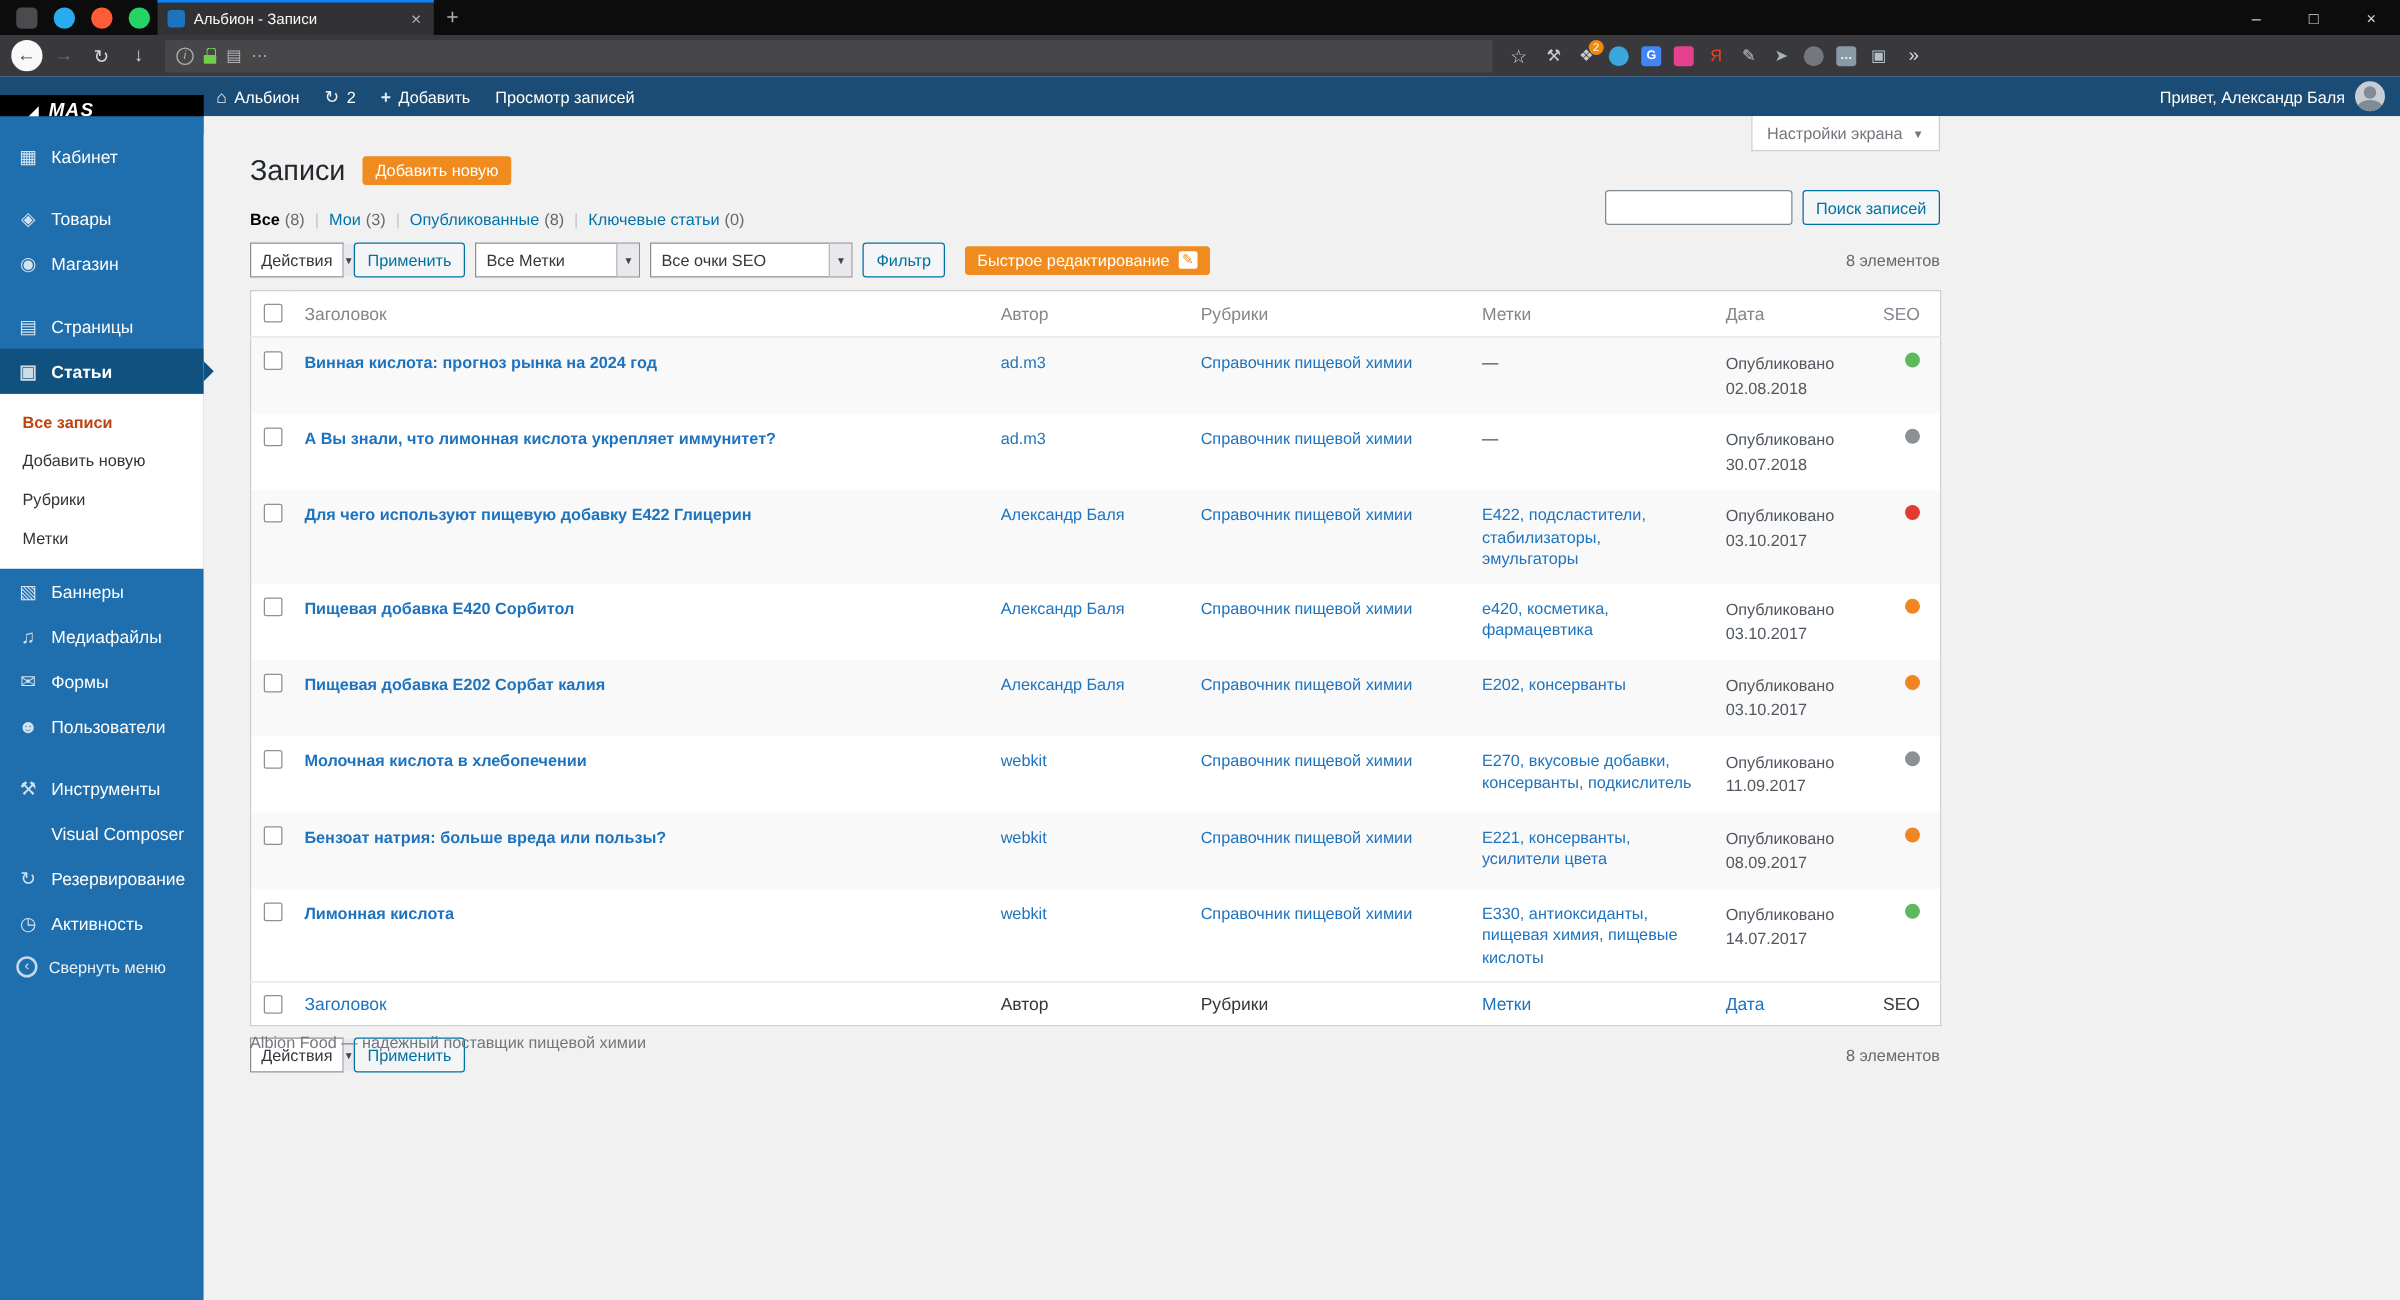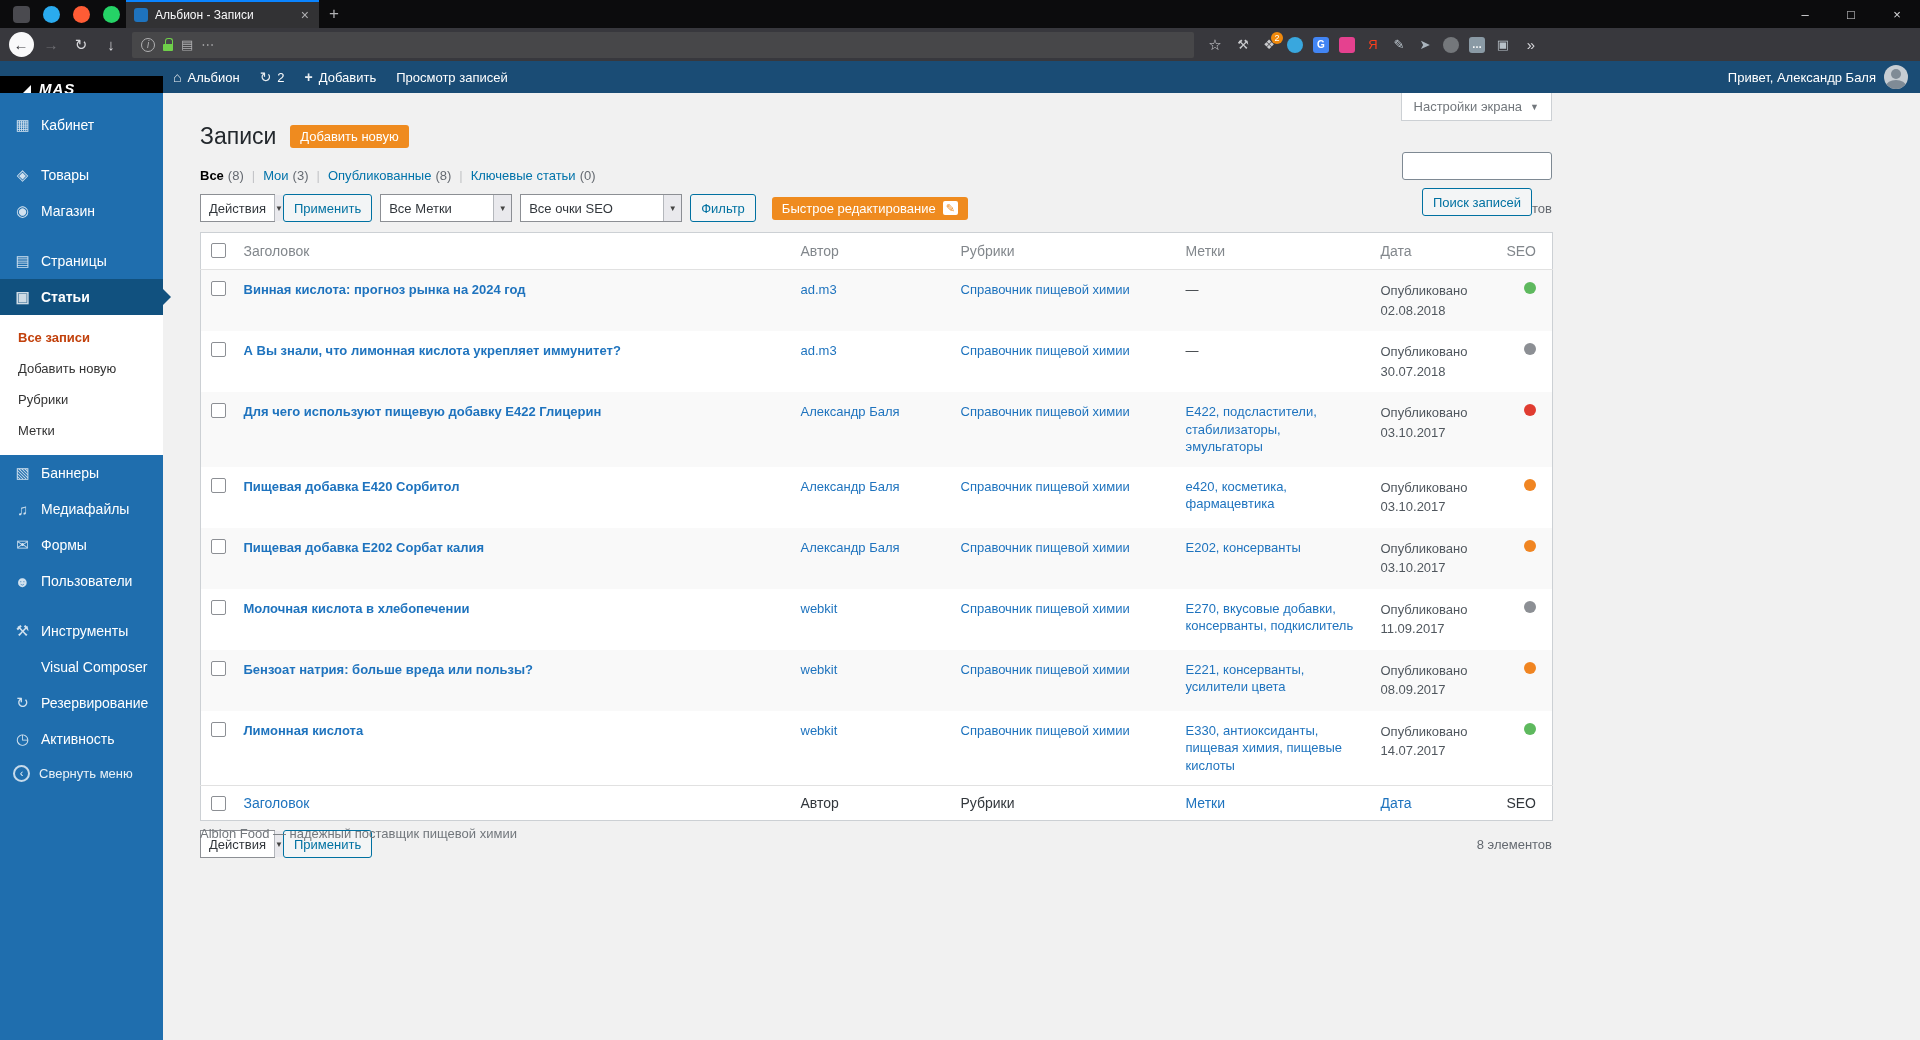--- a/index.html
+++ b/index.html
@@ -5,21 +5,21 @@
   * { margin:0; padding:0; box-sizing:border-box; }
   html,body { width:1920px; height:1040px; overflow:hidden; }
   body { font-family:"Liberation Sans", sans-serif; background:#f1f1f1; }
 
   
   .tabbar { height:28px; background:#0c0c0d; display:flex; align-items:stretch; color:#b1b1b3; }
   .pinned-tabs { display:flex; align-items:center; padding-left:6px; }
   .pinned-tab { width:30px; height:28px; display:flex; align-items:center; justify-content:center; cursor:pointer; }
   .ptab-icon { width:17px; height:17px; border-radius:50%; display:block; }
   .ptab-icon.square { border-radius:4px; }
-  .tab { width:193px; display:flex; align-items:center; gap:7px; padding:0 8px; background:#323234; border-top:2px solid #0a84ff; color:#f9f9fa; font-size:12px; cursor:pointer; }
+  .tab { width:221px; display:flex; align-items:center; gap:7px; padding:0 8px; background:#323234; border-top:2px solid #0a84ff; color:#f9f9fa; font-size:12px; cursor:pointer; }
   .favicon { width:14px; height:14px; border-radius:3px; background:#1e73be; flex:none; }
   .tab-title { flex:1; overflow:hidden; white-space:nowrap; text-overflow:ellipsis; }
   .tab-close { color:#b1b1b3; font-size:14px; padding:0 2px; }
   .newtab { width:30px; display:flex; align-items:center; justify-content:center; font-size:17px; color:#b1b1b3; cursor:pointer; }
   .tb-spacer { flex:1; }
   .winbtn { width:46px; display:flex; align-items:center; justify-content:center; font-size:13px; color:#dcdcde; cursor:pointer; }
 
   .navbar { height:33px; background:#38383d; display:flex; align-items:center; padding:0 6px; }
   .navbtn { width:30px; height:28px; display:flex; align-items:center; justify-content:center; color:#d7d7db; font-size:15px; cursor:pointer; position:relative; }
   .back-circle { width:25px; height:25px; border-radius:50%; background:#f9f9fa; color:#38383d; display:flex; align-items:center; justify-content:center; font-size:15px; }
@@ -71,21 +71,21 @@
 
   .content { flex:1; position:relative; background:#f1f1f1; }
   .screen-options { position:absolute; top:0; right:368px; background:#fff; border:1px solid #ccd0d4; border-top:none; padding:6px 12px; font-size:13px; color:#72777c; display:flex; align-items:center; gap:8px; cursor:pointer; z-index:2; }
   .so-caret { font-size:9px; }
 
   .wrap { position:relative; margin-left:37px; width:1352px; padding-top:30px; }
   .page-head { display:flex; align-items:center; gap:14px; }
   .page-title { font-size:23px; font-weight:400; color:#23282d; }
   .btn-orange { background:#ef8b1f; color:#fff; font-size:13px; padding:4px 10px; border-radius:3px; border:none; cursor:pointer; display:inline-flex; align-items:center; gap:7px; }
   .qe-pencil { background:#fff; color:#ef8b1f; border-radius:2px; font-size:11px; padding:1px 3px; line-height:12px; }
-  .searchbox { position:absolute; top:59px; right:0; display:flex; align-items:center; gap:8px;flex-direction:column; }
+  .searchbox { position:absolute; top:59px; right:0; display:flex; align-items:center; gap:8px; }
   .searchbox input { width:150px; height:28px; border:1px solid #7e8993; border-radius:3px; background:#fff; padding:0 8px; font-size:13px; }
   .btn-secondary { height:28px; padding:0 10px; background:#f3f5f6; border:1px solid #0071a1; color:#0071a1; border-radius:3px; font-size:13px; cursor:pointer; }
 
   .views { display:flex; margin-top:18px; font-size:13px; align-items:center; }
   .view { cursor:pointer; }
   .view + .view::before { content:"|"; color:#c3c4c7; margin:0 8px; cursor:default; }
   .vlabel { color:#0073aa; }
   .view.current .vlabel { color:#000; font-weight:bold; }
   .vcount { color:#646970; margin-left:4px; }
 

